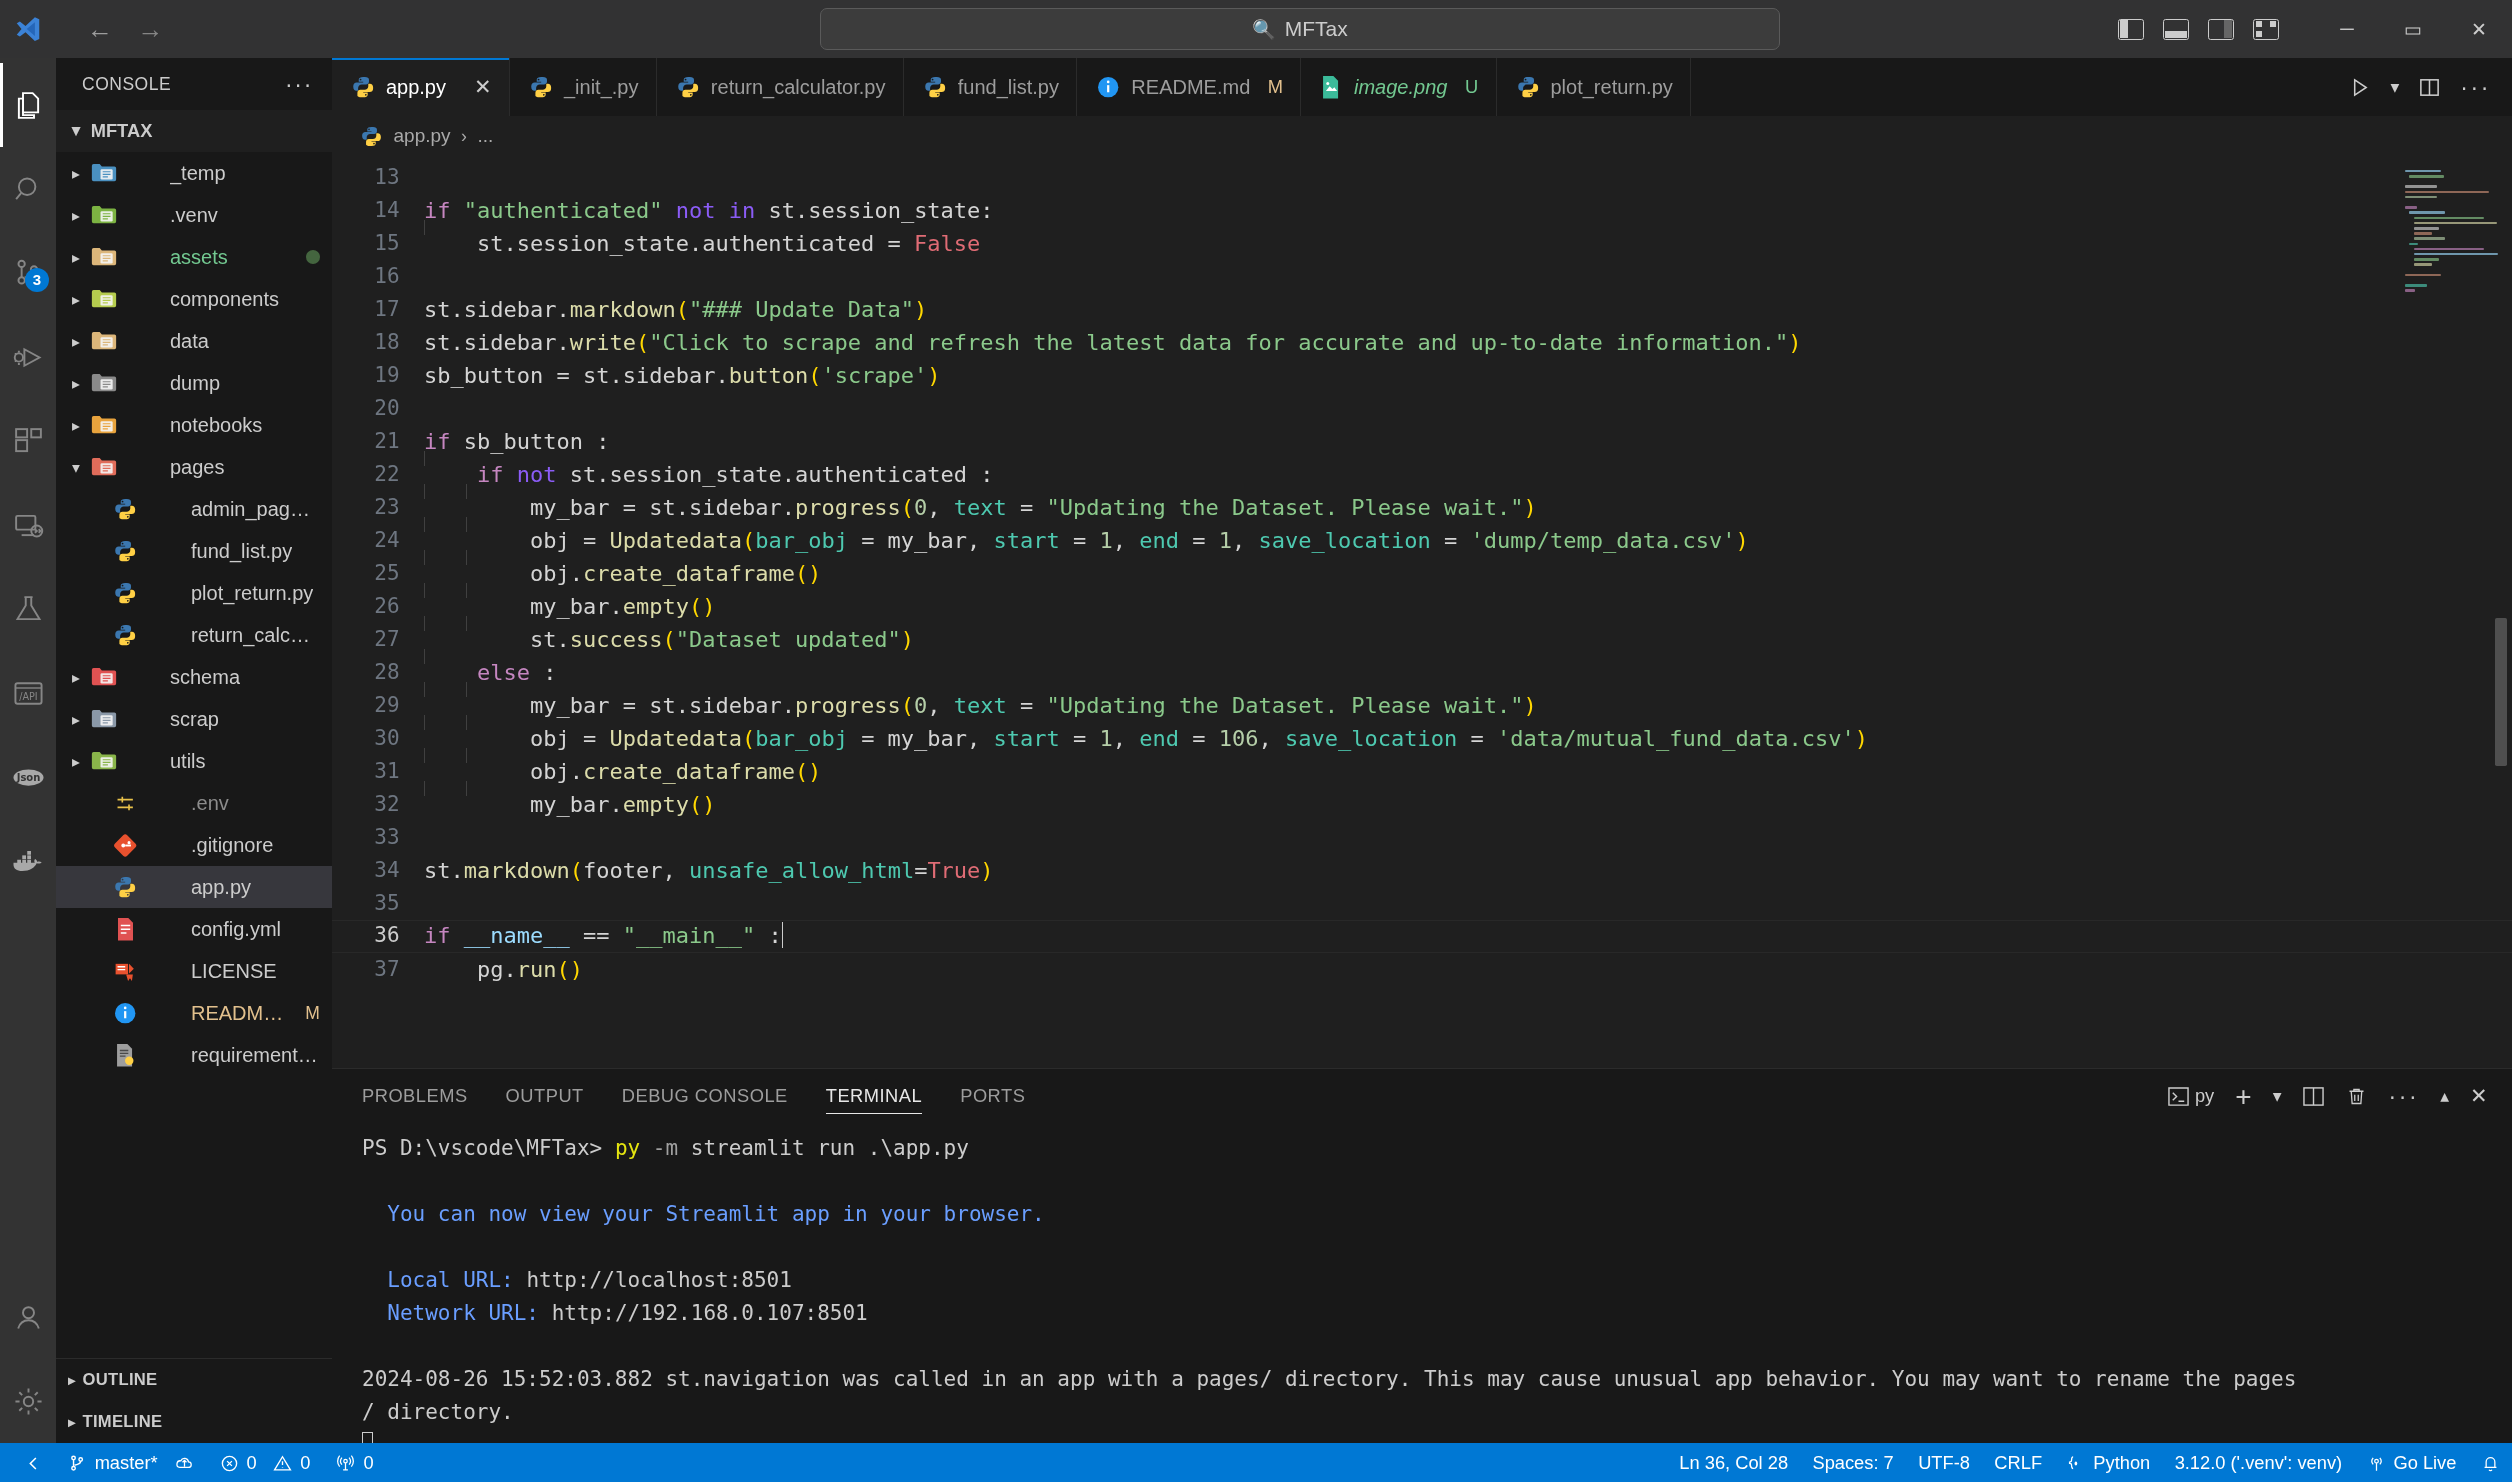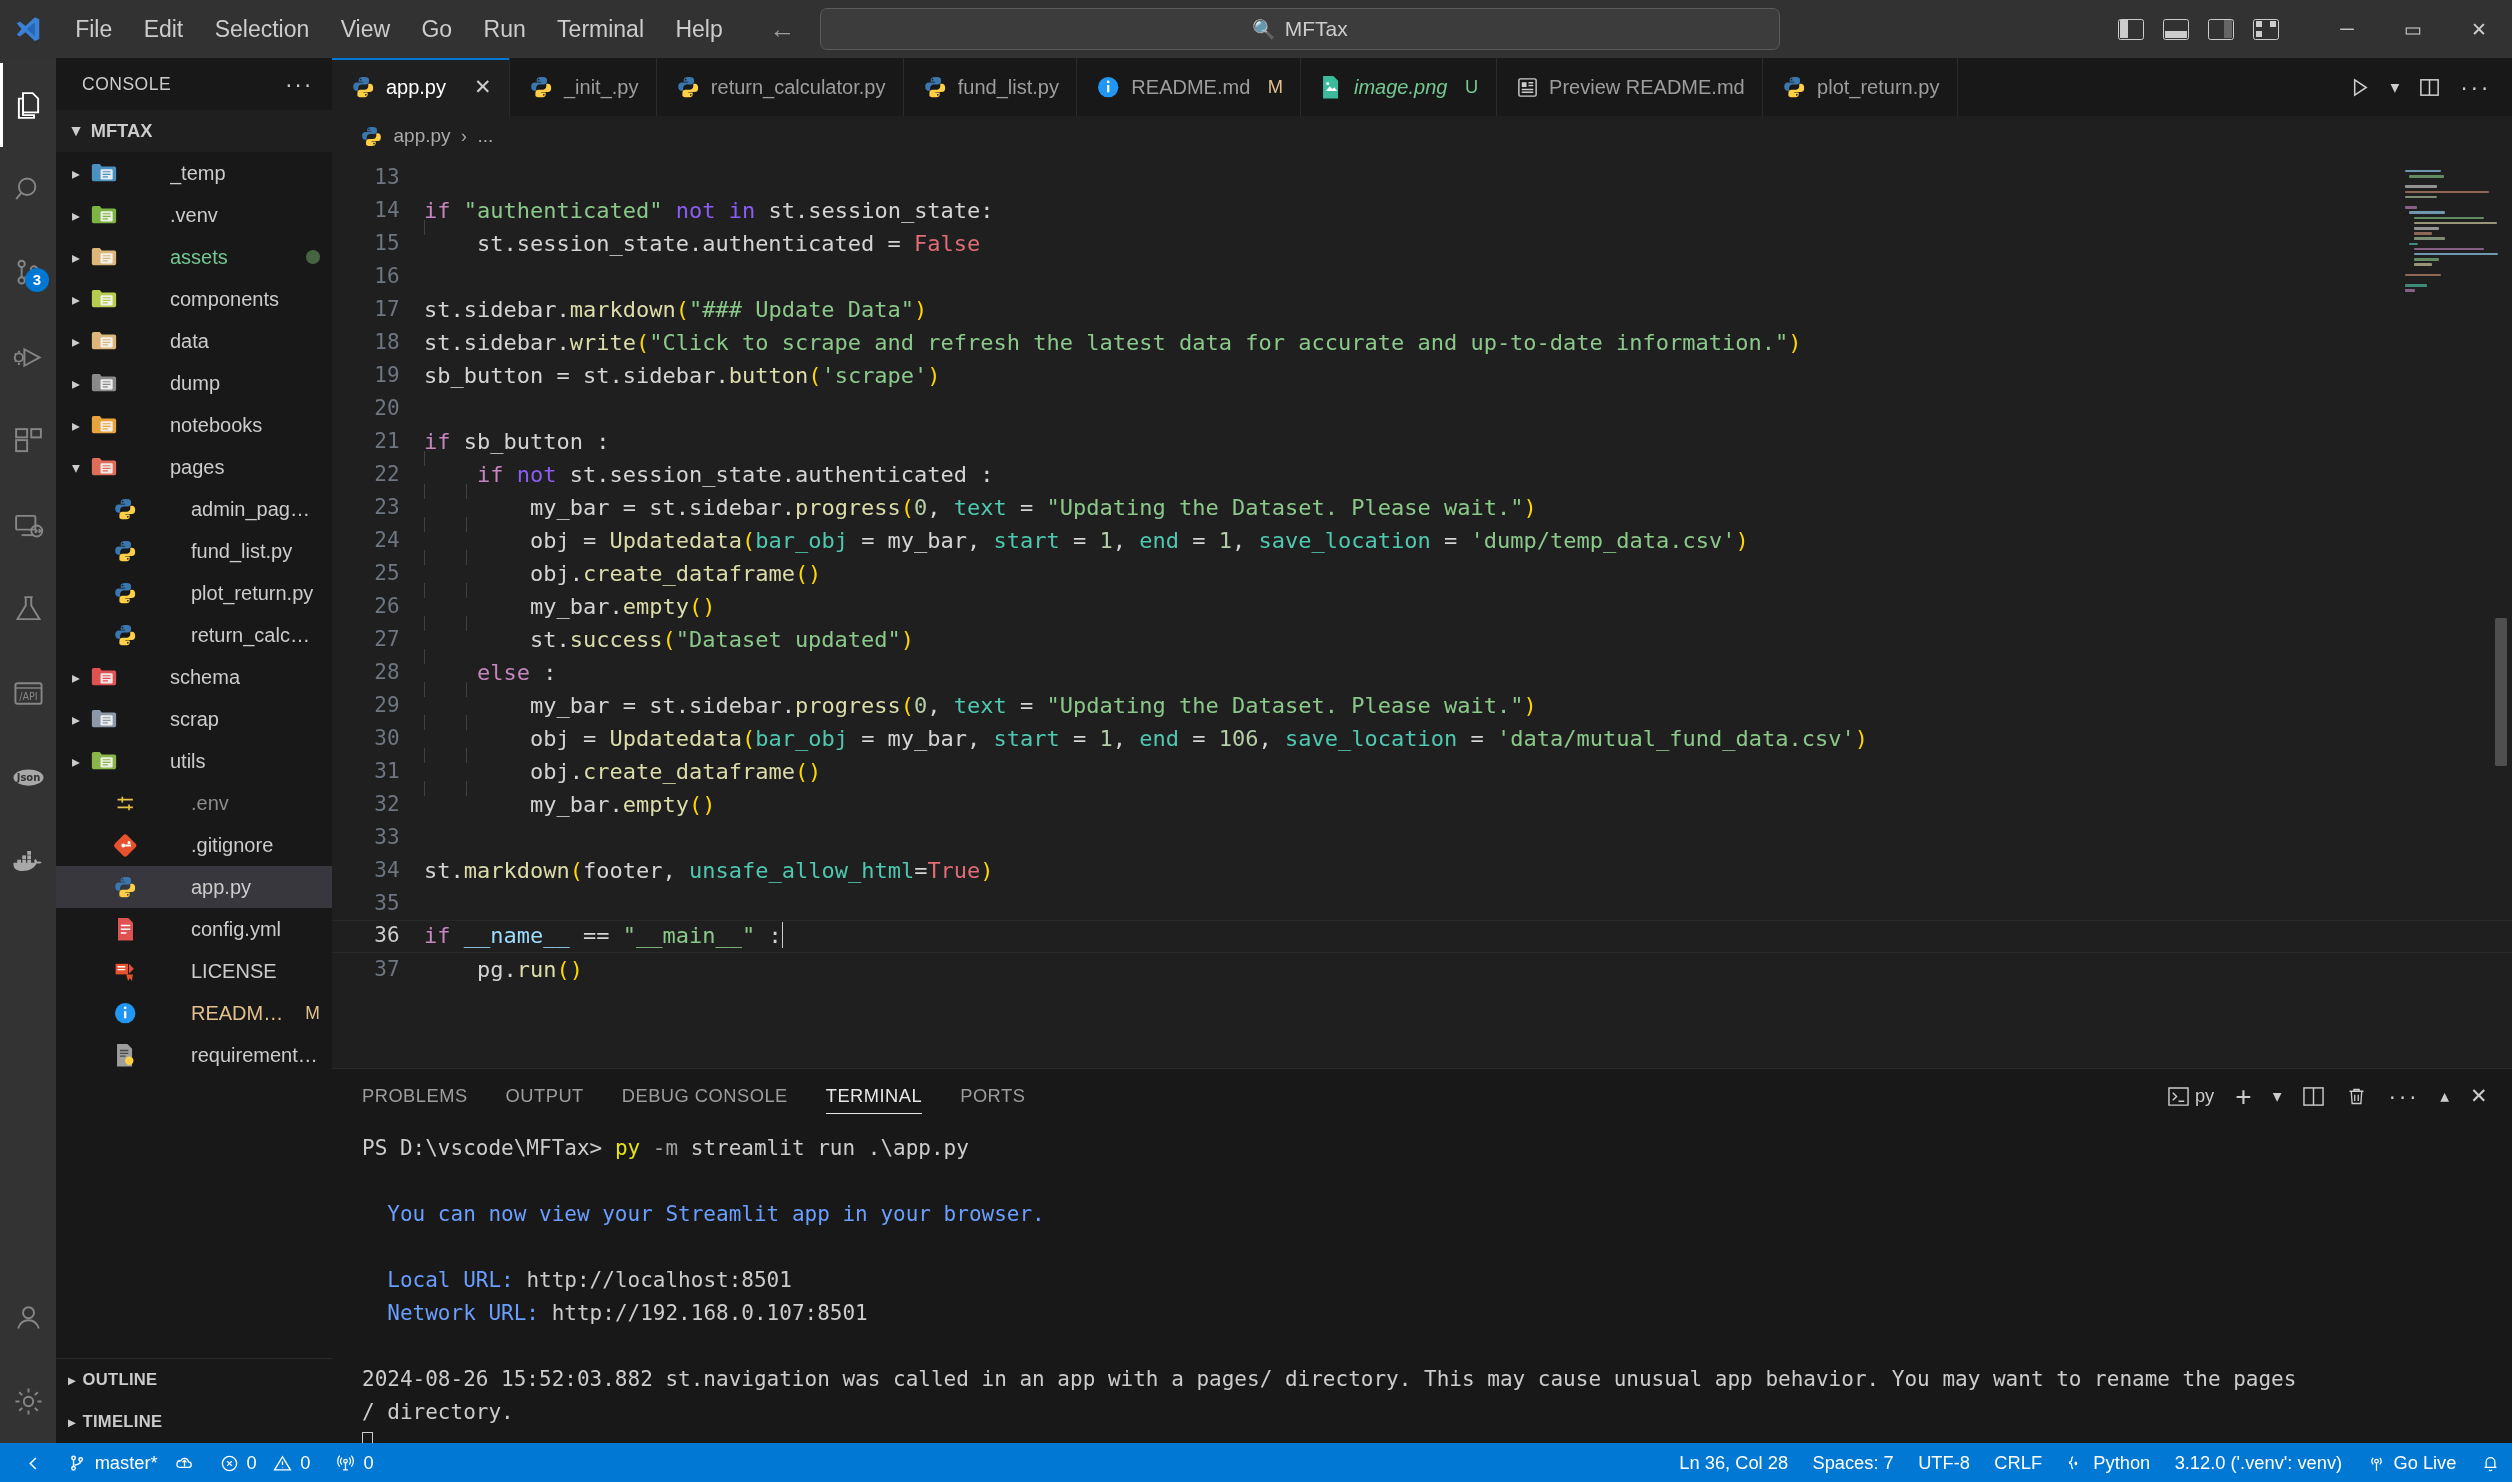--- a/index.html
+++ b/index.html
@@ -189,30 +189,20 @@
 <body>
 
 <div class="app">
 
   <div class="titlebar">
     <div class="vs-logo">
       <svg width="30" height="30" viewBox="0 0 24 24">
           <path d="M17.5 2.5 10 9.5 5.5 6 3 7.4l3.8 4.6L3 16.6 5.5 18 10 14.5l7.5 7 3.5-1.6V4.1L17.5 2.5z" fill="#3b82d6"></path>
           <path d="M17.5 6.5v11L11 12l6.5-5.5z" fill="#2566b8"></path>
         </svg>
-    </div>
-    <div class="menu">
-      <div class="menu-item">File</div>
-      <div class="menu-item">Edit</div>
-      <div class="menu-item">Selection</div>
-      <div class="menu-item">View</div>
-      <div class="menu-item">Go</div>
-      <div class="menu-item">Run</div>
-      <div class="menu-item">Terminal</div>
-      <div class="menu-item">Help</div>
     </div>
     <div class="navarrows">
       <span class="navarrow">←</span>
       <span class="navarrow fwd">→</span>
     </div>
     <div class="searchbox">
       <span class="q">🔍</span>
       <span class="txt">MFTax</span>
     </div>
     <div class="title-right">
@@ -673,30 +663,20 @@
             <div class="tab italic">
               <span>
                 <svg width="23" height="24.4" viewBox="0 0 22 26">
                   <path d="M2 1h11l5 5v19H2z" fill="#3bbb9a"></path>
                   <path d="M5 17l4-5 3 3 2-2 3 4z" fill="#fff"></path>
                   <circle cx="7" cy="9" r="1.6" fill="#fff"></circle>
                 </svg>
               </span>
               <span class="tlabel">image.png</span>
               <span class="tu">U</span>
-            </div>
-            <div class="tab">
-              <span>
-                <svg width="23" height="23" viewBox="0 0 24 24" fill="none" stroke="#cccccc" stroke-width="1.5">
-                  <rect x="3" y="3" width="18" height="18" rx="1.5"></rect>
-                  <rect x="6" y="6.5" width="5" height="5" fill="#cccccc" stroke="none"></rect>
-                  <path d="M13 7h5M13 10h5M6 14h12M6 17h12"></path>
-                </svg>
-              </span>
-              <span class="tlabel">Preview README.md</span>
             </div>
             <div class="tab">
               <span>
                 <svg width="24.4" height="24.4" viewBox="0 0 24 24">
                   <path d="M11.9 2c-2.5 0-4.3.8-4.3 2.6v2.1h4.4v.6H5.6c-1.9 0-3.4 1.1-3.4 4s1.3 4.1 3.2 4.1h1.6v-2.5c0-2 1.6-3.5 3.6-3.5h4.2c1.6 0 2.9-1.3 2.9-2.9V4.6C17.7 3 16.2 2 13.7 2zM9.4 3.6c.5 0 .9.4.9.9s-.4.9-.9.9-.9-.4-.9-.9.4-.9.9-.9z" fill="#3b77af"></path>
                   <path d="M12.1 22c2.5 0 4.3-.8 4.3-2.6v-2.1H12v-.6h6.4c1.9 0 3.4-1.1 3.4-4s-1.3-4.1-3.2-4.1h-1.6v2.5c0 2-1.6 3.5-3.6 3.5H9.2c-1.6 0-2.9 1.3-2.9 2.9v2.9C6.3 21 7.8 22 10.3 22zm2.5-1.6c-.5 0-.9-.4-.9-.9s.4-.9.9-.9.9.4.9.9-.4.9-.9.9z" fill="#ffd045"></path>
                 </svg>
               </span>
               <span class="tlabel">plot_return.py</span>
             </div>

